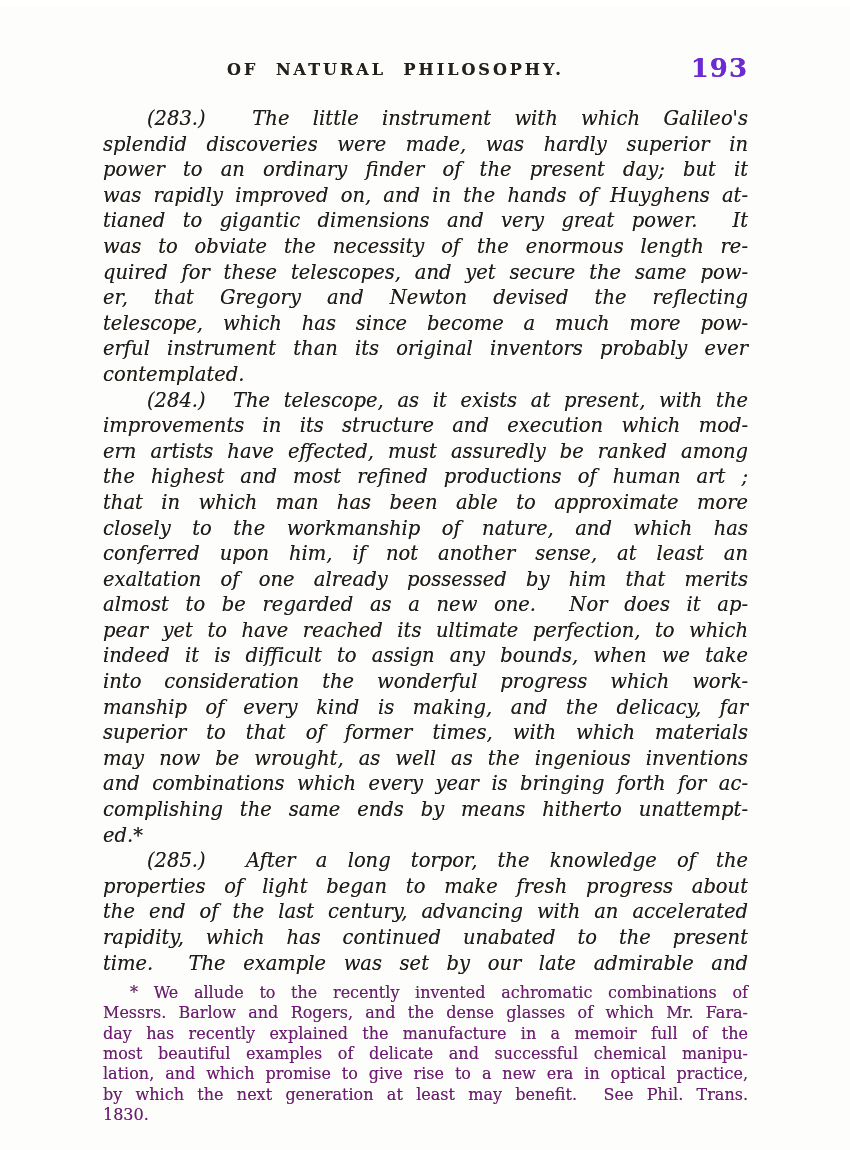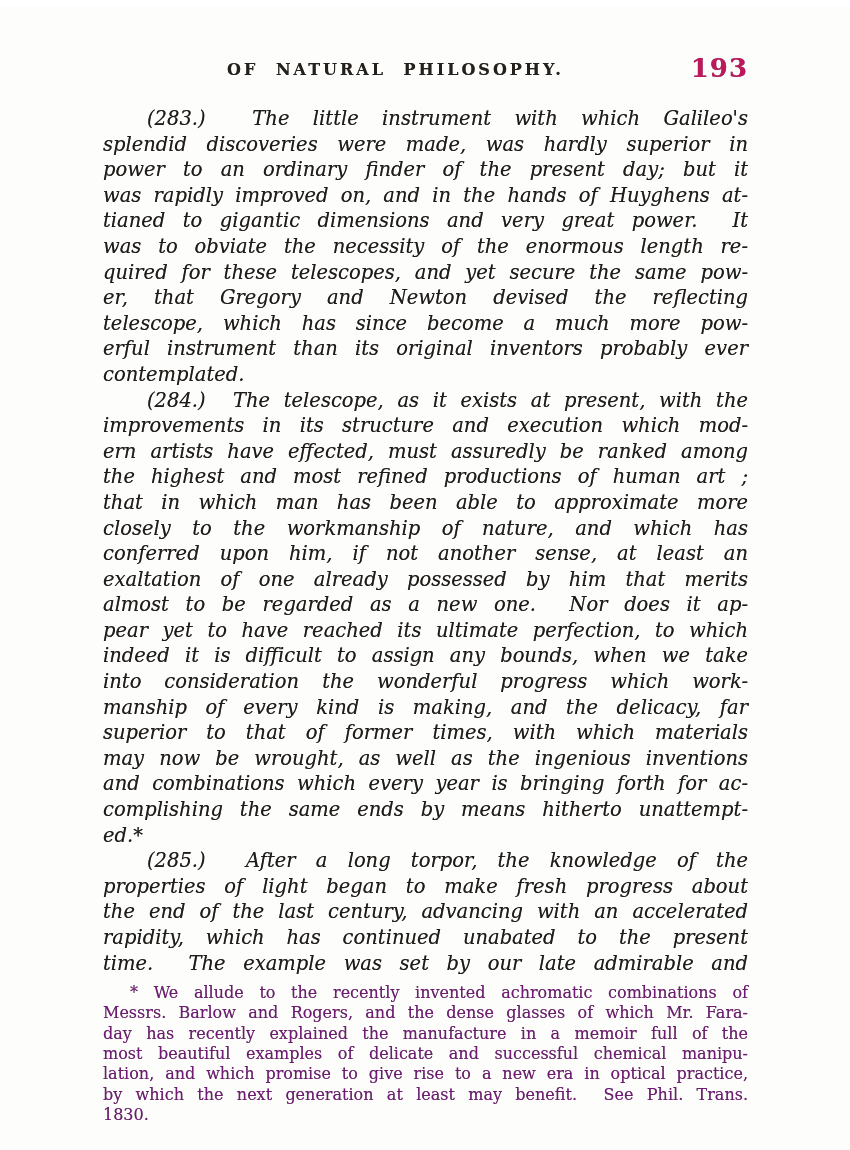--- a/index.html
+++ b/index.html
@@ -35,21 +35,21 @@
     color: #24201c;
     text-shadow: 0 0 0.5px rgba(30,27,24,0.55);
   }
   .running-header .folio {
     position: absolute;
     right: 0;
     top: -7px;
     font-size: 26px;
     font-weight: bold;
     letter-spacing: 1px;
-    color: #be185d;
+    color: #6d28d9;
     text-shadow: 0 0 0.5px rgba(30,27,24,0.55);
   }
   .content {
     position: absolute;
     top: 100px;
     left: 103px;
     width: 645px;
   }
   .para {
     margin: 0;

